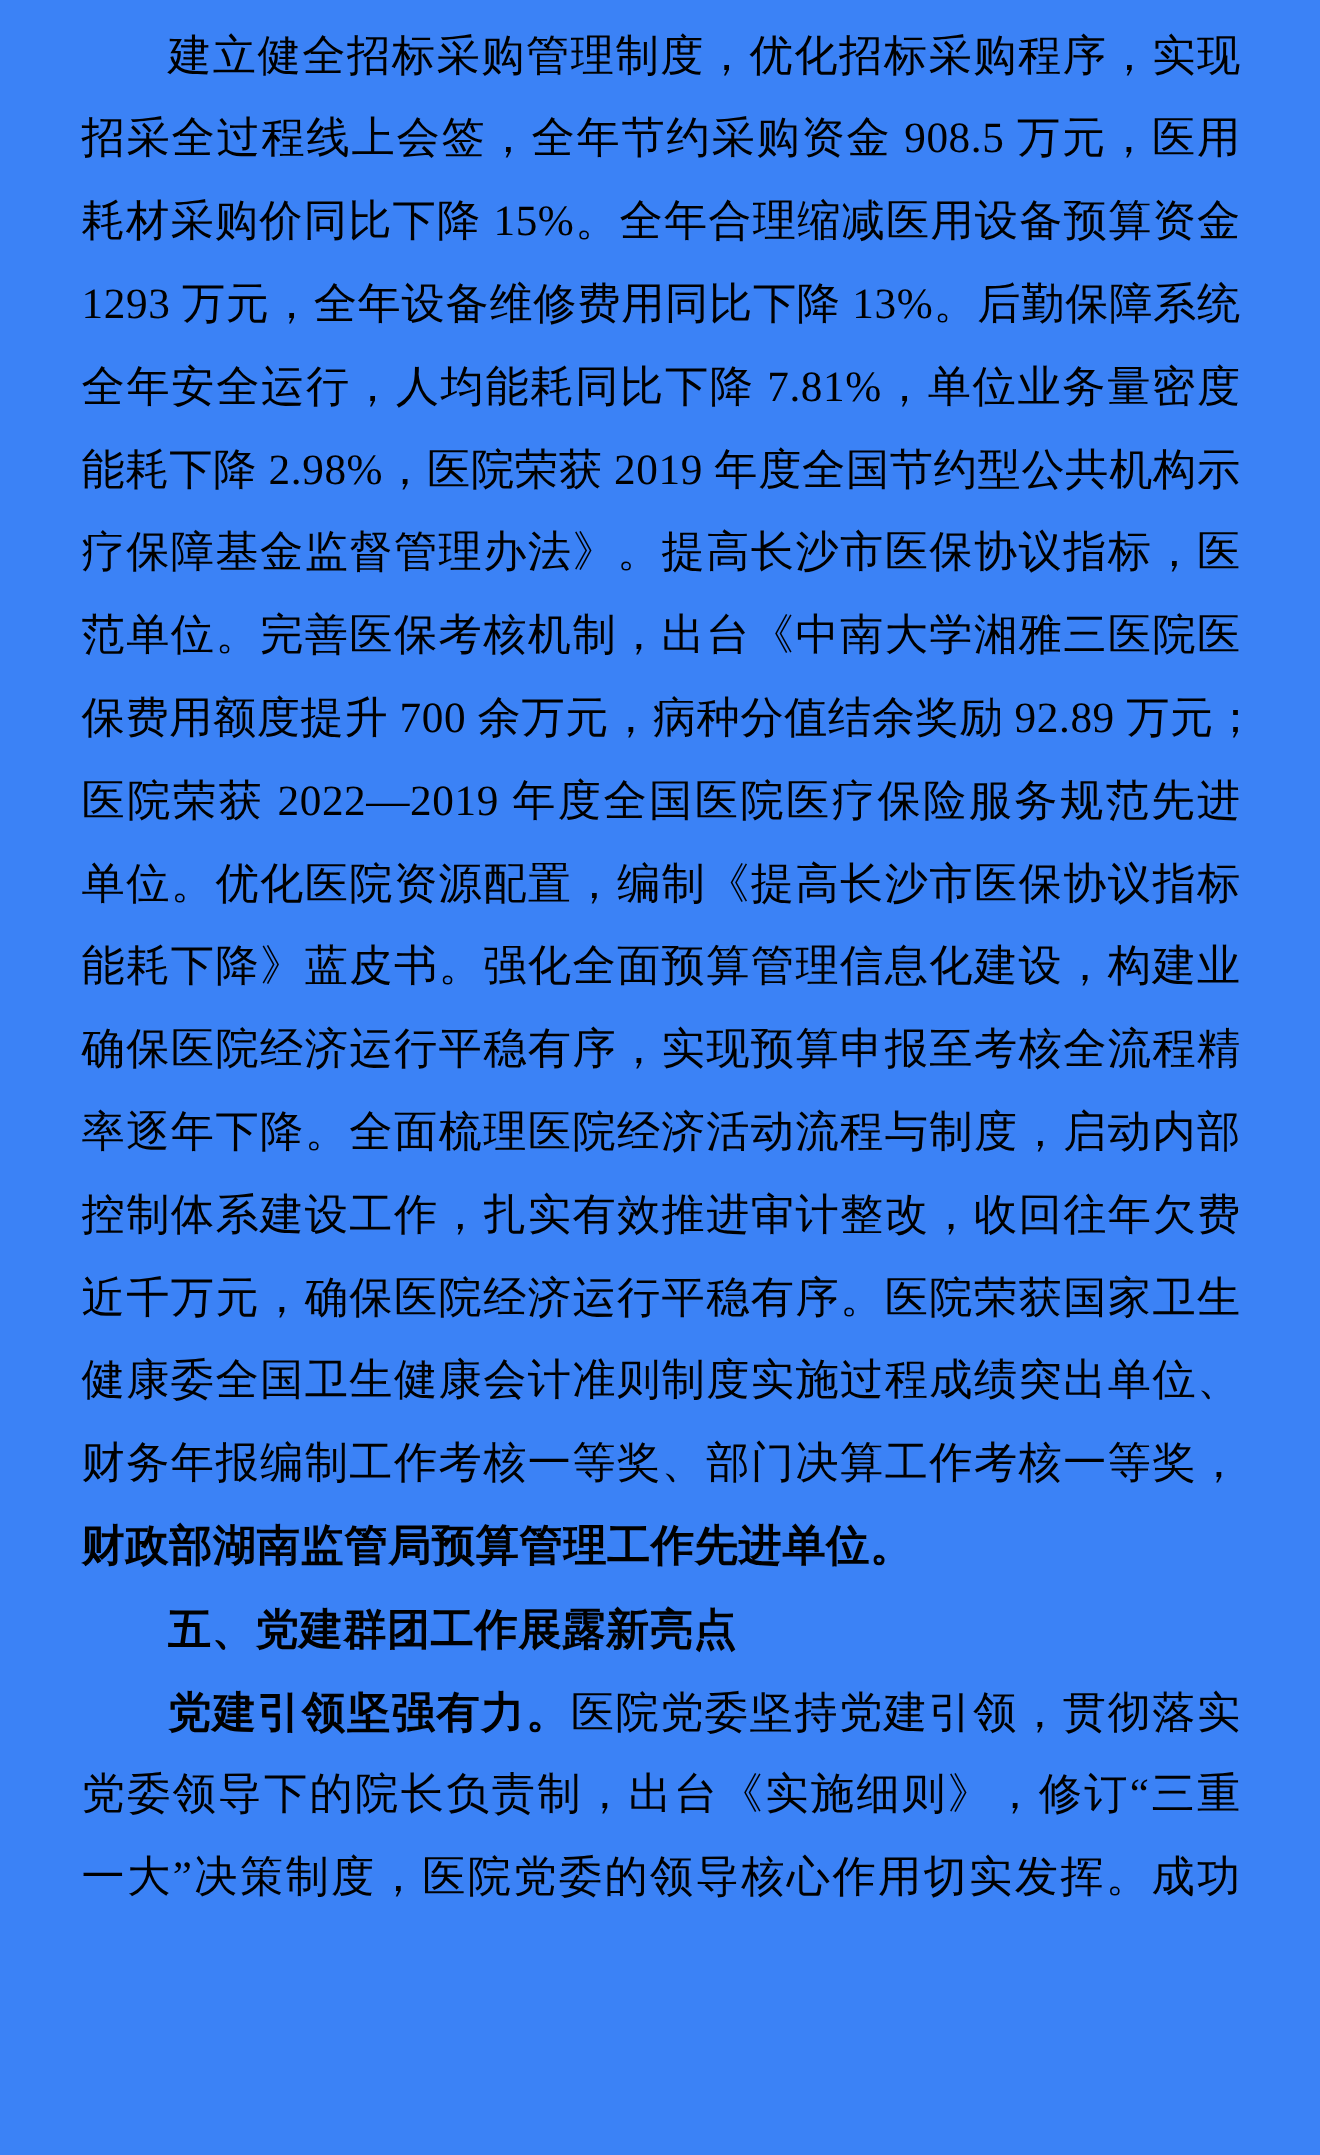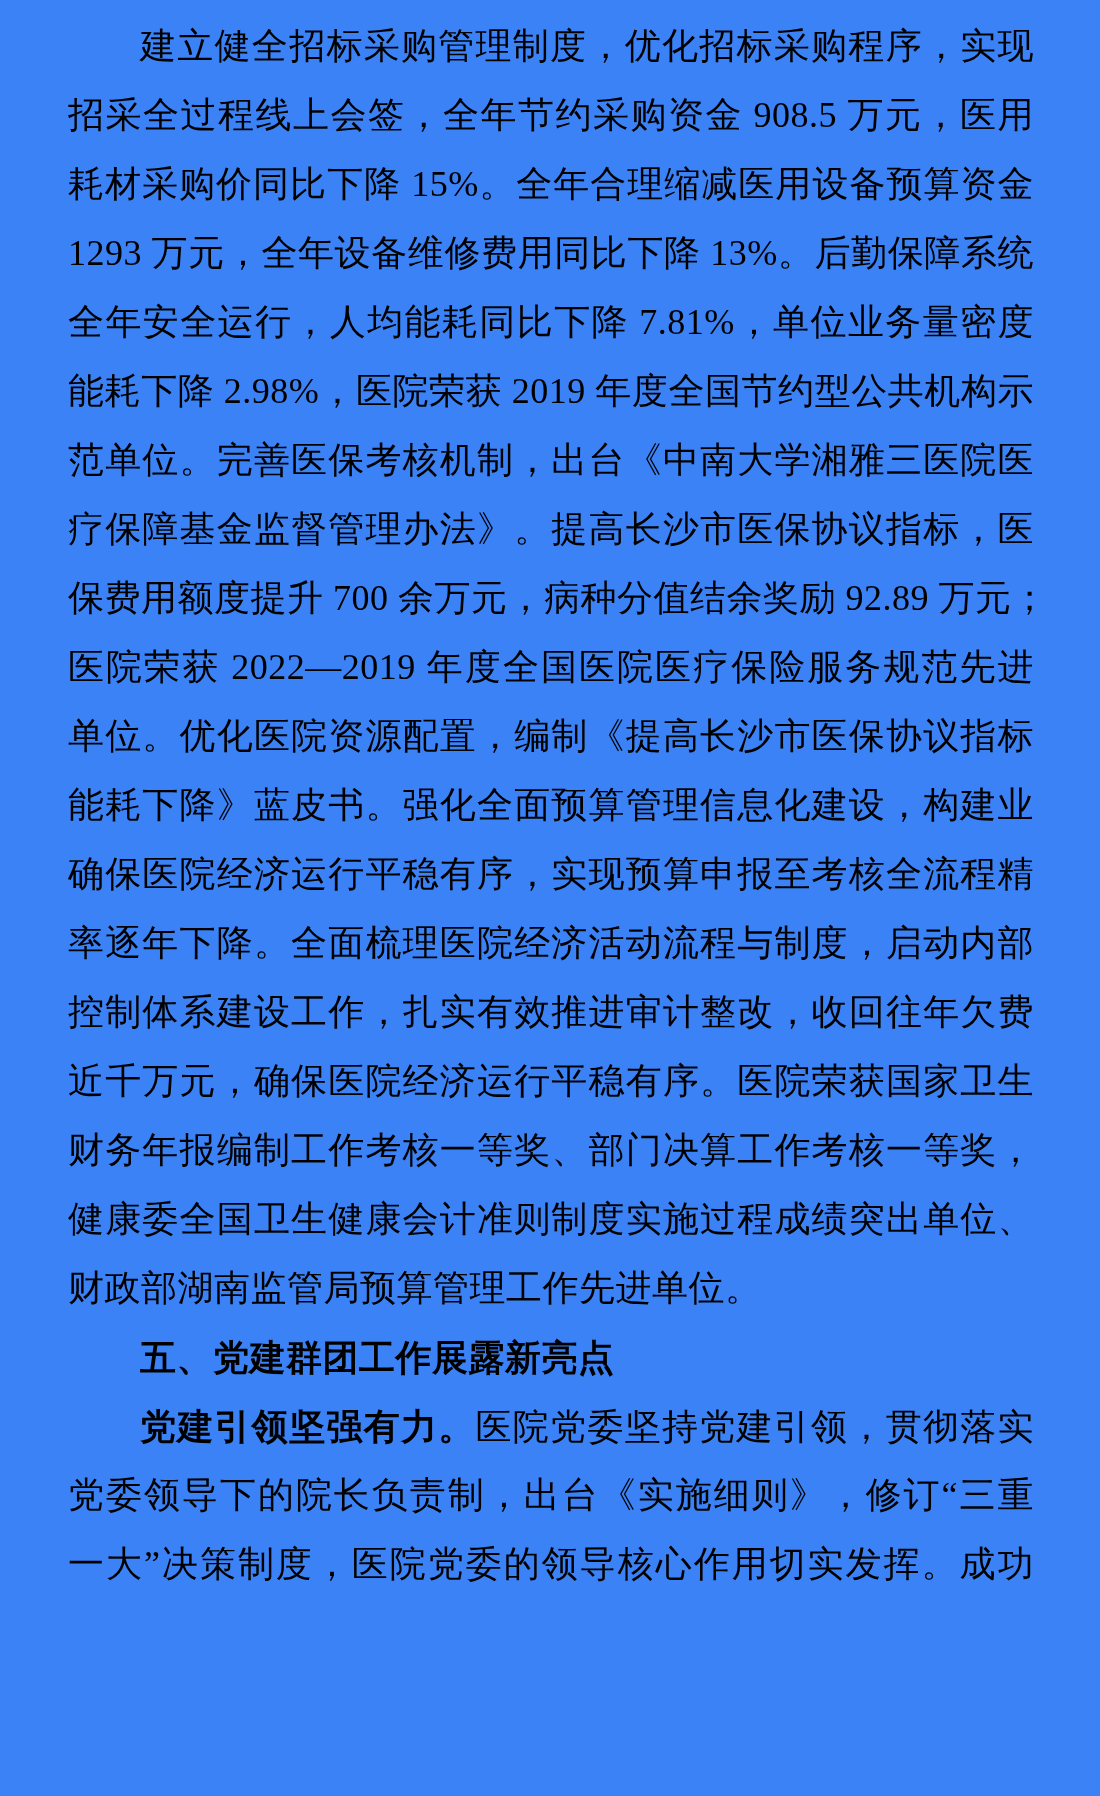--- a/index.html
+++ b/index.html
@@ -27,20 +27,21 @@
     text-justify: distribute;
     white-space: nowrap;
     letter-spacing: 0.5px;
   }
   .line.first {
     text-indent: 72px;
   }
   .line.short {
     text-align: right;
     text-align-last: left;
+    font-weight: bold;
   }
   .heading {
     font-family: "Liberation Sans", "DejaVu Sans", sans-serif;
     font-weight: 700;
   }
   .lead-bold {
     font-family: "Liberation Sans", "DejaVu Sans", sans-serif;
     font-weight: 700;
     margin-top: 32px;
   }
@@ -49,32 +50,32 @@
 <body>
 
 <div class="page">
 
   <div class="line first">建立健全招标采购管理制度，优化招标采购程序，实现</div>
   <div class="line">招采全过程线上会签，全年节约采购资金 908.5 万元，医用</div>
   <div class="line">耗材采购价同比下降 15%。全年合理缩减医用设备预算资金</div>
   <div class="line">1293 万元，全年设备维修费用同比下降 13%。后勤保障系统</div>
   <div class="line">全年安全运行，人均能耗同比下降 7.81%，单位业务量密度</div>
   <div class="line">能耗下降 2.98%，医院荣获 2019 年度全国节约型公共机构示</div>
+  <div class="line">疗保障基金监督管理办法》。提高长沙市医保协议指标，医</div>
   <div class="line">范单位。完善医保考核机制，出台《中南大学湘雅三医院医</div>
-  <div class="line">疗保障基金监督管理办法》。提高长沙市医保协议指标，医</div>
   <div class="line">保费用额度提升 700 余万元，病种分值结余奖励 92.89 万元；</div>
   <div class="line">医院荣获 2022—2019 年度全国医院医疗保险服务规范先进</div>
   <div class="line">单位。优化医院资源配置，编制《提高长沙市医保协议指标</div>
   <div class="line">能耗下降》蓝皮书。强化全面预算管理信息化建设，构建业</div>
   <div class="line">确保医院经济运行平稳有序，实现预算申报至考核全流程精</div>
   <div class="line">率逐年下降。全面梳理医院经济活动流程与制度，启动内部</div>
   <div class="line">控制体系建设工作，扎实有效推进审计整改，收回往年欠费</div>
   <div class="line">近千万元，确保医院经济运行平稳有序。医院荣获国家卫生</div>
+  <div class="line">健康委全国卫生健康会计准则制度实施过程成绩突出单位、</div>
   <div class="line">财务年报编制工作考核一等奖、部门决算工作考核一等奖，</div>
-  <div class="line">健康委全国卫生健康会计准则制度实施过程成绩突出单位、</div>
   <div class="line short">财政部湖南监管局预算管理工作先进单位。</div>
 
   <div class="line first short heading">五、党建群团工作展露新亮点</div>
 
   <div class="line first">
     <span class="lead-bold">党建引领坚强有力。</span><span>医院党委坚持党建引领，贯彻落实</span>
   </div>
   <div class="line">党委领导下的院长负责制，出台《实施细则》，修订“三重</div>
   <div class="line">一大”决策制度，医院党委的领导核心作用切实发挥。成功</div>
 

